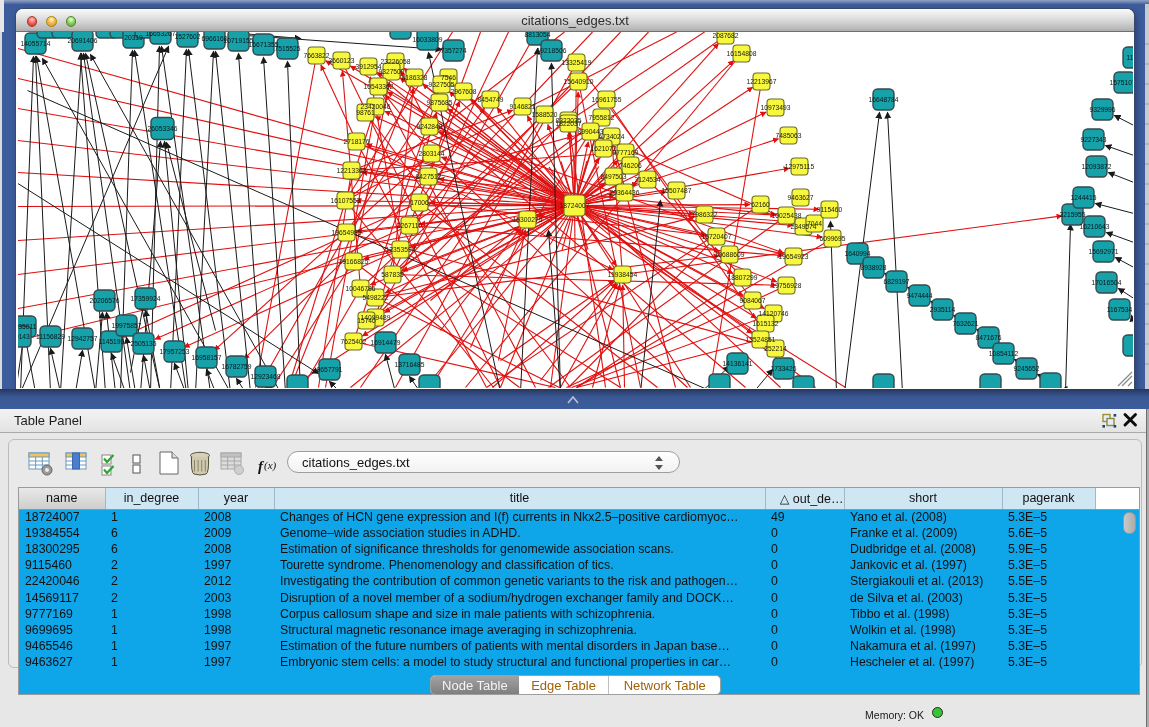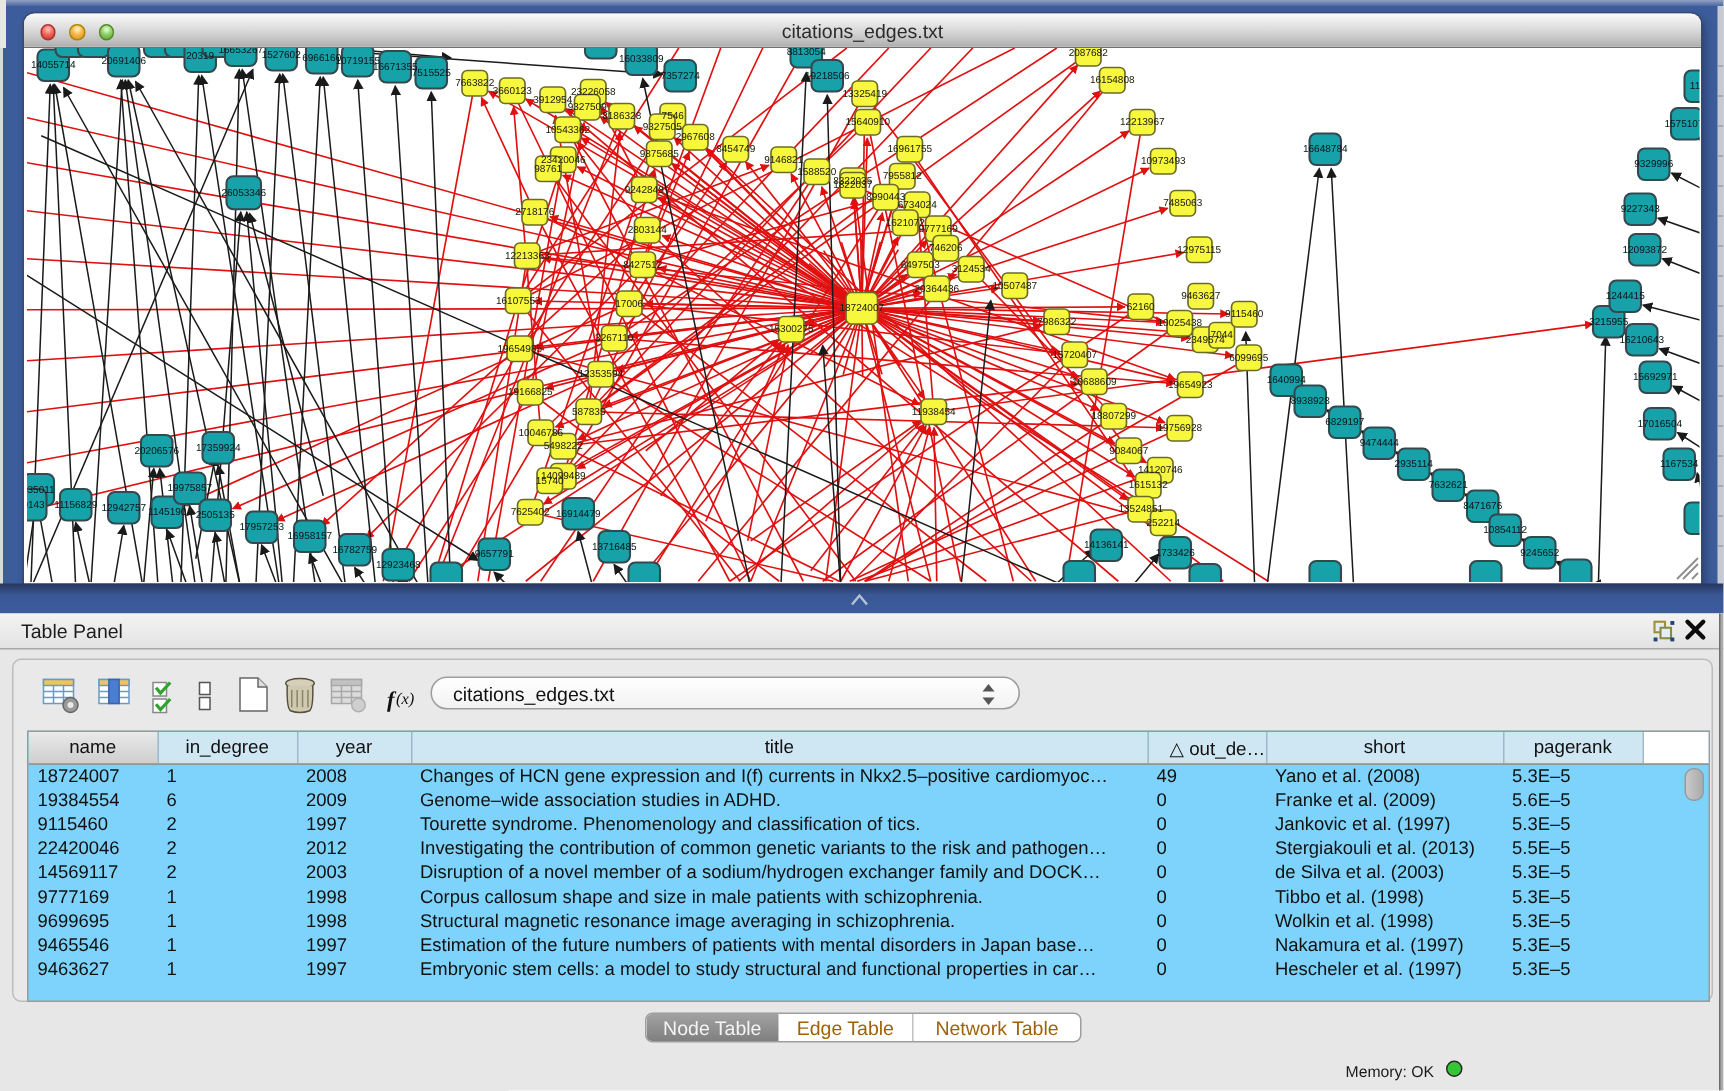--- a/index.html
+++ b/index.html
@@ -19,33 +19,33 @@
 .tl.g{left:49.7px;background:radial-gradient(circle at 50% 30%,#d4f7c0 12%,#8ed06a 45%,#62b23c 85%);border:.5px solid #582;}
 #content{position:absolute;left:1.5px;top:22.5px;width:1115.5px;height:356px;background:#fff;overflow:hidden;}
 #bluegap{position:absolute;left:0;top:389px;width:1149px;height:20px;background:linear-gradient(#27375c,#3a5896 40%,#3c5c9b);}
 #tp{position:absolute;left:0;top:409px;width:1149px;height:318px;background:#e7e7e7;padding-left:34px;}
 #tpbar{position:absolute;left:0;top:0;width:1149px;height:24px;background:linear-gradient(#f3f3f3,#e3e3e3);border-bottom:1px solid #a9a9a9;}
 #tpbar .lbl{position:absolute;left:14px;top:4px;font-size:13px;color:#1c1c1c;}
 #panel{position:absolute;left:8px;top:30px;width:1134px;height:229px;background:#e9e9e9;border:1px solid #bcbcbc;border-radius:6px;}
 #toolbar{position:absolute;left:0;top:0;width:100%;height:46px;}
 #combo{position:absolute;left:278px;top:11px;width:393px;height:22px;background:linear-gradient(#fff,#f2f2f2);border:1px solid #9e9e9e;border-radius:11px;}
 #combo .ct{position:absolute;left:14px;top:3px;font-size:13px;color:#111;}
-#tablewrap{position:absolute;left:9px;top:47px;width:1122px;height:181px;background:#7dd3fc;border:1px solid #9a9a9a;overflow:hidden;}
+#tablewrap{position:absolute;left:9px;top:47px;width:1122px;height:208px;background:#0ea5e9;border:1px solid #9a9a9a;overflow:hidden;}
 table{border-collapse:collapse;table-layout:fixed;width:1122px;font-size:12.3px;color:#111;}
 th{height:21px;font-weight:normal;font-size:12.5px;background:#cfe6f3;border-left:1px solid #9fb9c6;border-bottom:1px solid #8899a2;padding:0;}
 th.h1{background:linear-gradient(#e9e9e9,#cecece);border-left:none;}
 td{height:16.1px;padding:0 0 0 6px;white-space:nowrap;overflow:hidden;}
 td.c1{padding-left:6px;}
 tr td{border:none;}
 #tabs{position:absolute;left:430px;top:266px;width:291px;height:20px;border:1px solid #9e9e9e;border-radius:5px;background:#fff;display:flex;overflow:hidden;}
 #tabs div{font-size:13px;color:#a16207;text-align:center;line-height:19px;}
 #tabs .sel{background:linear-gradient(#a2a2a2,#7f7f7f);color:#f4f4f4;width:88px;}
 #tabs .t2{width:91px;border-right:1px solid #c0c0c0;}
 #tabs .t3{width:111px;}
-#status{position:absolute;left:0;top:291px;width:960px;height:27px;margin-left:32px;}
+#status{position:absolute;left:0;top:291px;width:960px;height:27px;}
 #mem{position:absolute;right:36px;top:9px;font-size:10.5px;color:#1a1a1a;}
 #memdot{position:absolute;right:17px;top:7px;width:11px;height:11px;border-radius:50%;background:#35c535;border:1px solid #2a2a2a;}
 #redge{position:absolute;left:1145.5px;top:0px;width:3.5px;height:318px;background:#ababab;border-left:1.5px solid #6e6e6e;}
 .ic{position:absolute;top:0;}
 </style></head><body>
 <div id="app">
  <div id="desktop">
   <div class="topedge"></div>
       <div class="lcorner"></div>
       <div class="ledge"></div>
@@ -753,20 +753,29 @@
 <tr>
                 <td class="c1">19384554</td>
                 <td class="c2">6</td>
                 <td class="c3">2009</td>
                 <td class="c4">Genome–wide association studies in ADHD.</td>
                 <td class="c5">0</td>
                 <td class="c6">Franke et al. (2009)</td>
                 <td class="c7">5.6E–5</td>
               </tr>
 <tr>
+                <td class="c1">18300295</td>
+                <td class="c2">6</td>
+                <td class="c3">2008</td>
+                <td class="c4">Estimation of significance thresholds for genomewide association scans.</td>
+                <td class="c5">0</td>
+                <td class="c6">Dudbridge et al. (2008)</td>
+                <td class="c7">5.9E–5</td>
+              </tr>
+<tr>
                 <td class="c1">9115460</td>
                 <td class="c2">2</td>
                 <td class="c3">1997</td>
                 <td class="c4">Tourette syndrome. Phenomenology and classification of tics.</td>
                 <td class="c5">0</td>
                 <td class="c6">Jankovic et al. (1997)</td>
                 <td class="c7">5.3E–5</td>
               </tr>
 <tr>
                 <td class="c1">22420046</td>

